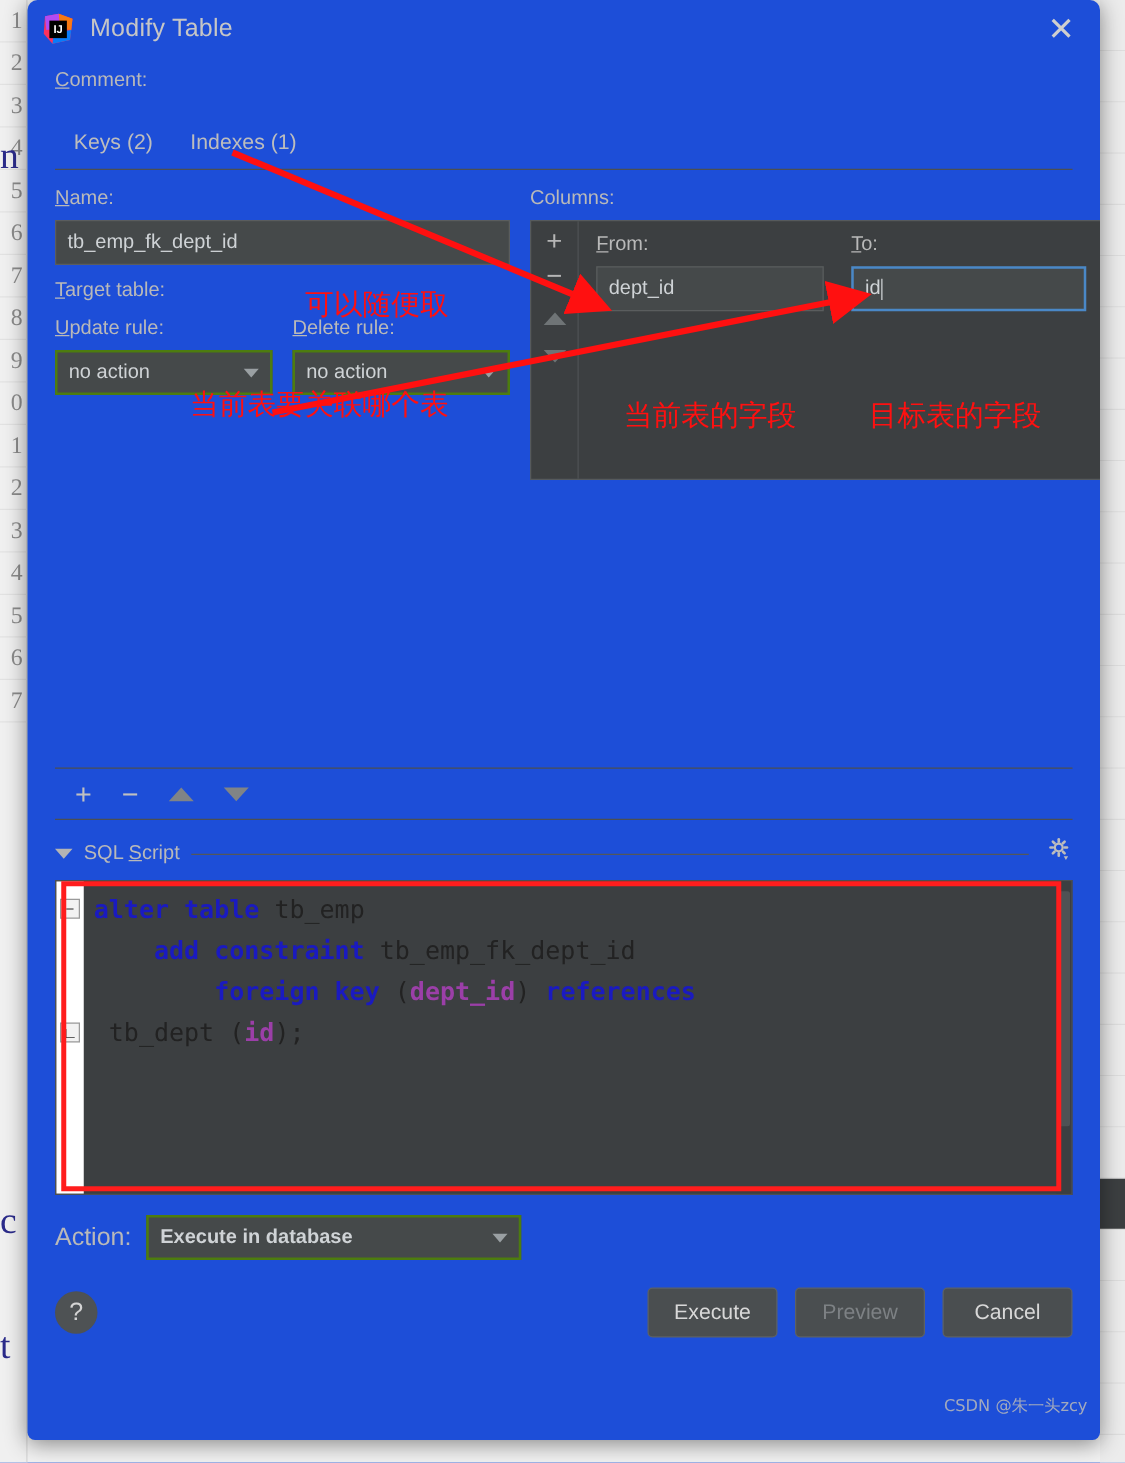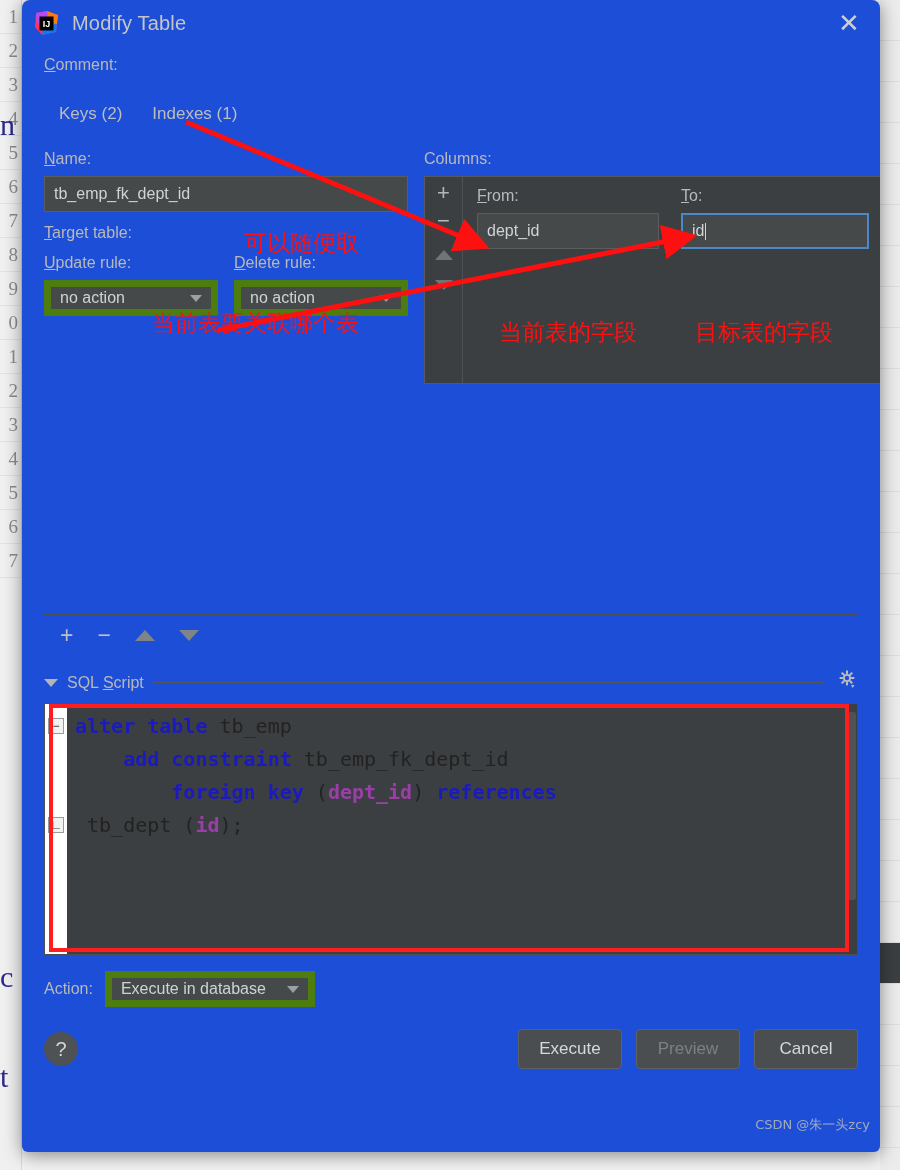--- a/index.html
+++ b/index.html
@@ -80,21 +80,21 @@
   .tab.active { color:#e6e6e6; border-bottom-color:#4a88c7; }
 
   
   .fkpanel { display:flex; gap:16px; margin-top:14px; }
   .fkleft { width:378px; }
   .fkright { flex:1; }
 
   .rule-row { display:flex; gap:16px; }
   .rule-col { width:174px; }
   .combo {
-    height:36px; background:#45494a; border:7px solid #4d7c0f; color:#cfd3d6;
+    height:36px; background:#45494a; border:2px solid #4d7c0f; color:#cfd3d6;
     font-size:16px; padding:0 9px; display:flex; align-items:center; justify-content:space-between;
   }
   .combo .caret { border-left:6px solid transparent; border-right:6px solid transparent; border-top:7px solid #9aa0a3; }
 
   .colsbox { border:1px solid #565a5c; height:208px; display:flex; background:#3c3f41; }
   .colsbar {
     width:38px; border-right:1px solid #4e5254; display:flex; flex-direction:column;
     align-items:center; padding-top:7px; gap:10px;
   }
   .cb-btn { color:#b6b6b6; font-size:22px; line-height:18px; cursor:pointer; user-select:none; }
@@ -146,22 +146,22 @@
   .sqlscrollbar { width:12px; background:#3c3f41; position:relative;}
   .sqlthumb { position:absolute; top:8px; left:1px; width:10px; height:188px; background:#4e5254; border-radius:2px;}
 
   .redbox {
     position:absolute; left:5px; top:1px; width:800px; height:248px;
     border:4px solid #ff1d1d; pointer-events:none;
   }
 
   
   .actionrow { display:flex; align-items:center; gap:12px; margin-top:16px; }
-  .actionrow .lbl { font-size:16px; color:#b9b9b9; }
-  .action-combo { width:210px; }
+  .actionrow .lbl { font-size:20px; color:#b9b9b9; }
+  .action-combo { width:300px;font-weight:bold; }
 
   .btnrow { display:flex; align-items:center; margin-top:22px; }
   .helpbtn {
     width:34px; height:34px; border-radius:50%; background:#4e5254; color:#d4d4d4;
     display:flex; align-items:center; justify-content:center; font-size:20px; cursor:pointer;
   }
   .btnspacer { flex:1; }
   .btn {
     min-width:104px; height:40px; background:#4a4e50; border:1px solid #5d6163; border-radius:4px;
     color:#d8d8d8; font-size:17px; display:flex; align-items:center; justify-content:center;

